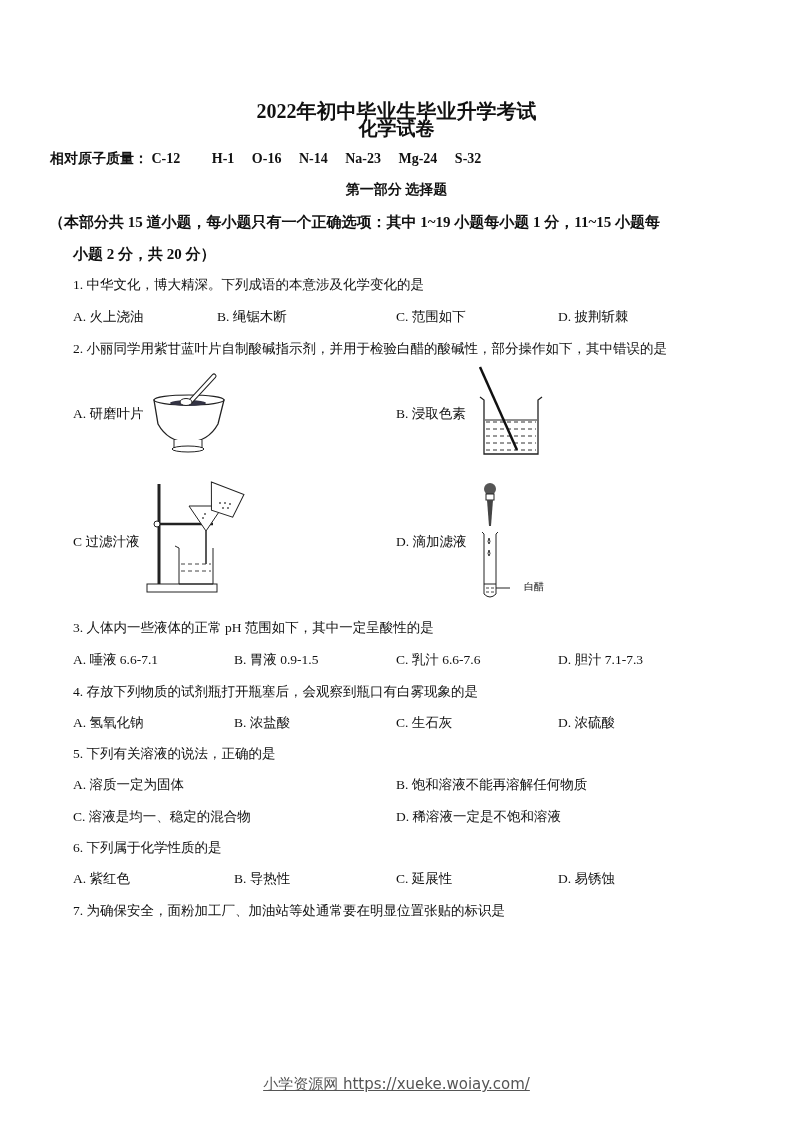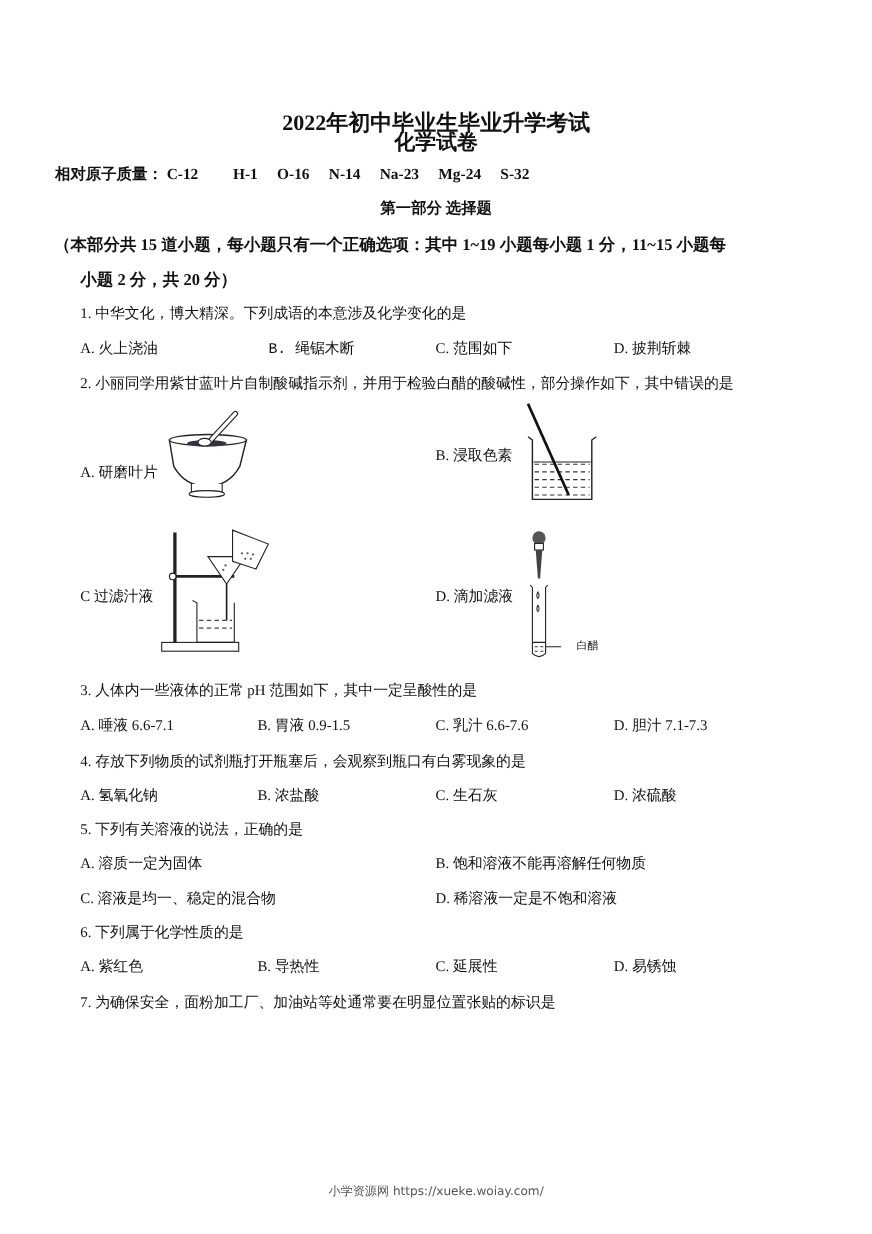--- a/index.html
+++ b/index.html
@@ -5,22 +5,22 @@
     html, body { margin: 0; padding: 0; background: #ffffff; }
     body { width: 793px; height: 1122px; position: relative; overflow: hidden;
       font-family: "Liberation Serif", "DejaVu Serif", serif; color: #111; }
     .abs { position: absolute; white-space: nowrap; }
     .title { left: 0; width: 793px; text-align: center; font-weight: bold; font-size: 20px; }
     .bold { font-weight: bold; }
     .q { font-size: 13.5px; }
     .opt { font-size: 13.5px; }
     .note { font-size: 15px; font-weight: bold; }
     svg { position: absolute; }
-    .footer { left: 0; width: 793px; text-align: center; font-size: 11px; color: #555;
-      font-family: "DejaVu Sans", "Liberation Sans", sans-serif; }
+    .footer { left: 0; width: 793px; text-align: center; font-size: 15px; color: #555;
+      font-family: "DejaVu Sans", "Liberation Sans", sans-serif; text-decoration: underline; }
   </style>
 </head>
 <body>
 
 <div class="abs title" style="top:98px;text-align:center;">2022年初中毕业生毕业升学考试</div>
 <div class="abs title" style="top:116px;font-size:19px;">化学试卷</div>
 
 <div class="abs bold" style="left:50px;top:150px;font-size:14px;text-align:center;">
   <span>相对原子质量：</span>
   <span>C-12</span><span style="display:inline-block;width:28px"></span>
@@ -31,26 +31,26 @@
   <span>Mg-24</span><span style="display:inline-block;width:14px"></span>
   <span>S-32</span>
 </div>
 
 <div class="abs bold" style="left:0;width:793px;text-align:center;top:181px;font-size:14px;">第一部分  选择题</div>
 <div class="abs note" style="left:49px;top:213px;">（本部分共 15 道小题，每小题只有一个正确选项：其中 1~19 小题每小题 1 分，11~15 小题每</div>
 <div class="abs note" style="left:73px;top:245px;">小题 2 分，共 20 分）</div>
 
 <div class="abs q" style="left:73px;top:276px;">1. 中华文化，博大精深。下列成语的本意涉及化学变化的是</div>
 <div class="abs opt" style="left:73px;top:308px;">A. 火上浇油</div>
-<div class="abs opt" style="left:244px;top:308px;font-family:Liberation Mono, monospace;">B. 绳锯木断</div>
+<div class="abs opt" style="left:217px;top:308px;">B. 绳锯木断</div>
 <div class="abs opt" style="left:396px;top:308px;">C. 范围如下</div>
 <div class="abs opt" style="left:558px;top:308px;">D. 披荆斩棘</div>
 
 <div class="abs q" style="left:73px;top:340px;">2. 小丽同学用紫甘蓝叶片自制酸碱指示剂，并用于检验白醋的酸碱性，部分操作如下，其中错误的是</div>
-<div class="abs opt" style="left:73px;top:405px;margin-top:16px;">A.  研磨叶片</div>
+<div class="abs opt" style="left:73px;top:405px;">A.  研磨叶片</div>
 <div class="abs opt" style="left:396px;top:405px;">B.  浸取色素</div>
 <div class="abs opt" style="left:73px;top:533px;">C  过滤汁液</div>
 <div class="abs opt" style="left:396px;top:533px;">D.  滴加滤液</div>
 
 <svg style="left:148px;top:370px;" width="80" height="90">
   <path d="M6 30 Q40 22 76 30 L70 54 Q60 72 40 72 Q20 72 10 54 Z" fill="#fff" stroke="#222" stroke-width="1.3"></path>
   <ellipse cx="41" cy="30" rx="35" ry="5" fill="#fff" stroke="#222" stroke-width="1.2"></ellipse>
   <ellipse cx="40" cy="33" rx="18" ry="3" fill="#334"></ellipse>
   <line x1="42" y1="32" x2="66" y2="6" stroke="#222" stroke-width="5" stroke-linecap="round"></line>
   <line x1="42" y1="32" x2="66" y2="6" stroke="#fff" stroke-width="3" stroke-linecap="round"></line>

